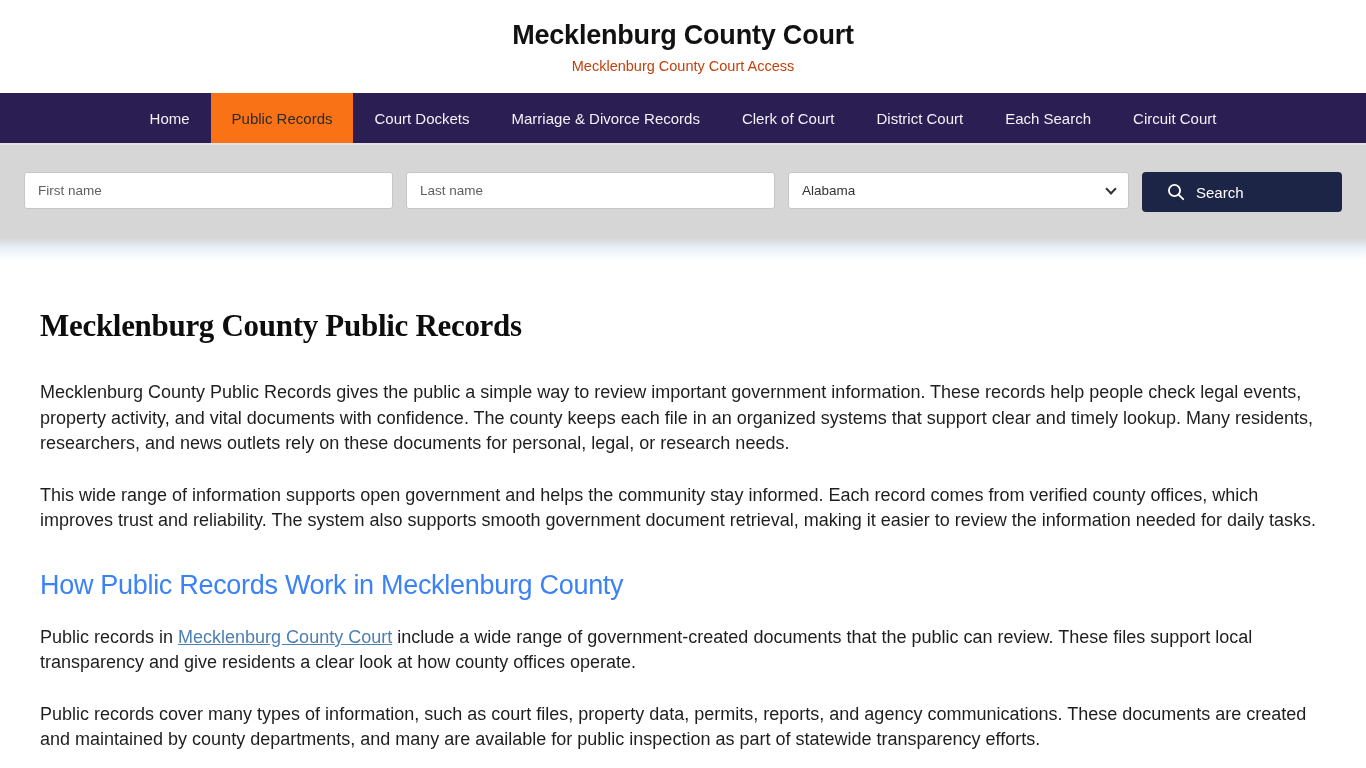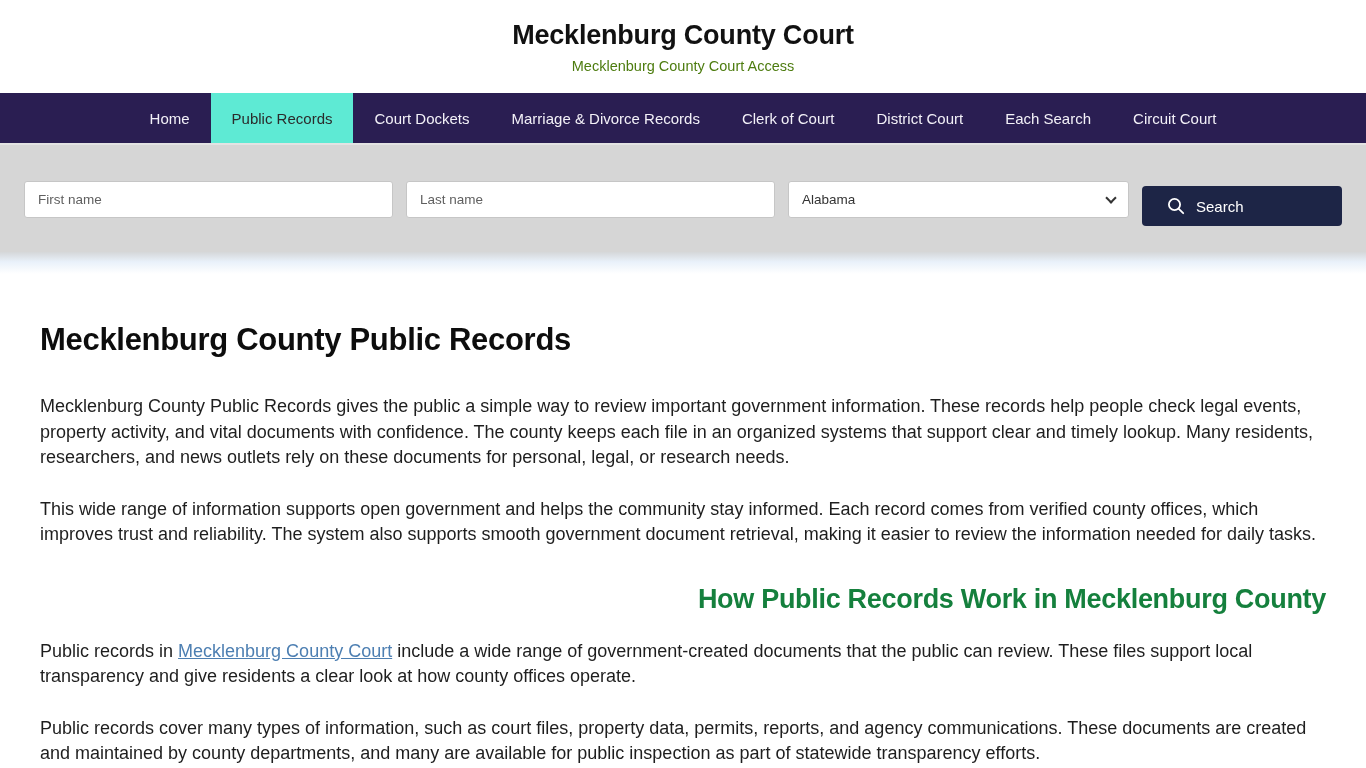--- a/index.html
+++ b/index.html
@@ -19,21 +19,21 @@
     background: #ffffff;
   }
   .site-title {
     font-size: 27px;
     font-weight: bold;
     color: #111111;
     letter-spacing: -0.2px;
   }
   .site-subtitle {
     font-size: 14.5px;
-    color: #4d7c0f;
+    color: #c2410c;
     margin-top: 7px;
   }
 
   
   .main-nav {
     height: 50px;
     background: #2a1e52;
     display: flex;
     justify-content: center;
   }
@@ -41,31 +41,31 @@
     display: flex;
     align-items: center;
     padding: 0 21px;
     font-size: 15px;
     color: #f3f1f8;
     text-decoration: none;
     cursor: pointer;
     white-space: nowrap;
   }
   .nav-item.active {
-    background: #5eead4;
+    background: #f97316;
     color: #2b2b2b;
   }
 
   
   .search-band {
     background: #d6d6d6;
     padding: 27px 24px 26px 24px;
     display: flex;
     gap: 13px;
-    align-items: center;
+    align-items: flex-start;
     border-top: 2px solid #e3e3e3;
   }
   .search-band input[type="text"] {
     flex: 1 1 0;
     height: 37px;
     border: 1px solid #c6c6c6;
     border-radius: 3px;
     background: #ffffff;
     padding: 0 13px;
     font-size: 13.5px;
@@ -116,48 +116,47 @@
     border: none;
     border-radius: 4px;
     font-size: 15px;
     font-family: "Liberation Sans", sans-serif;
     display: flex;
     align-items: center;
     justify-content: flex-start;
     padding-left: 25px;
     gap: 11px;
     cursor: pointer;
-    margin-top: 14px;
   }
   .search-button svg { display: block; }
 
   
   .band-fade {
     height: 22px;
     background: linear-gradient(to bottom, #d5d7d9 0%, #e9f1fa 45%, #ffffff 100%);
   }
 
   
   .content {
     margin: 0 40px;
   }
   .content h1 {
     font-size: 31px;
     font-weight: bold;
     color: #0d0d0d;
     margin: 48px 0 36px 0;
     letter-spacing: -0.3px;
+    font-family: Liberation Serif, serif;
   }
   .content h2 {
     font-size: 27px;
-    font-weight: bold;
-    color: #15803d;
+    font-weight: normal;
+    color: #3b82f6;
     margin: 36px 0 24px 0;
     letter-spacing: -0.3px;
-    text-align: right;
   }
   .content p {
     font-size: 18px;
     line-height: 25.5px;
     color: #1e1e1e;
     margin: 8px 0 26px 0;
   }
   .content a.inline-link {
     color: #4d7fb2;
     text-decoration: underline;

